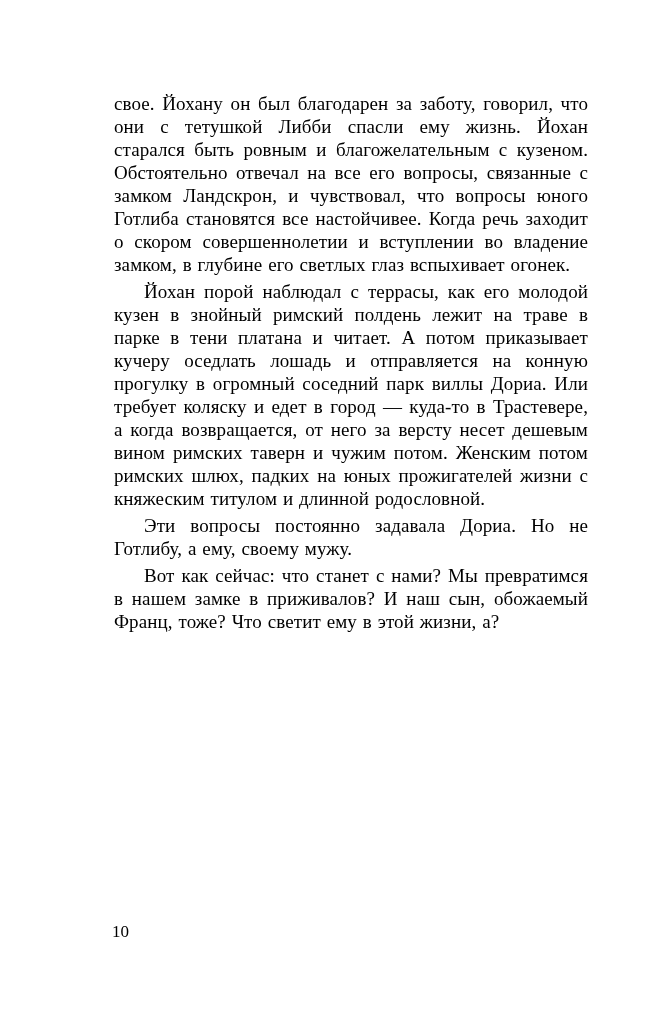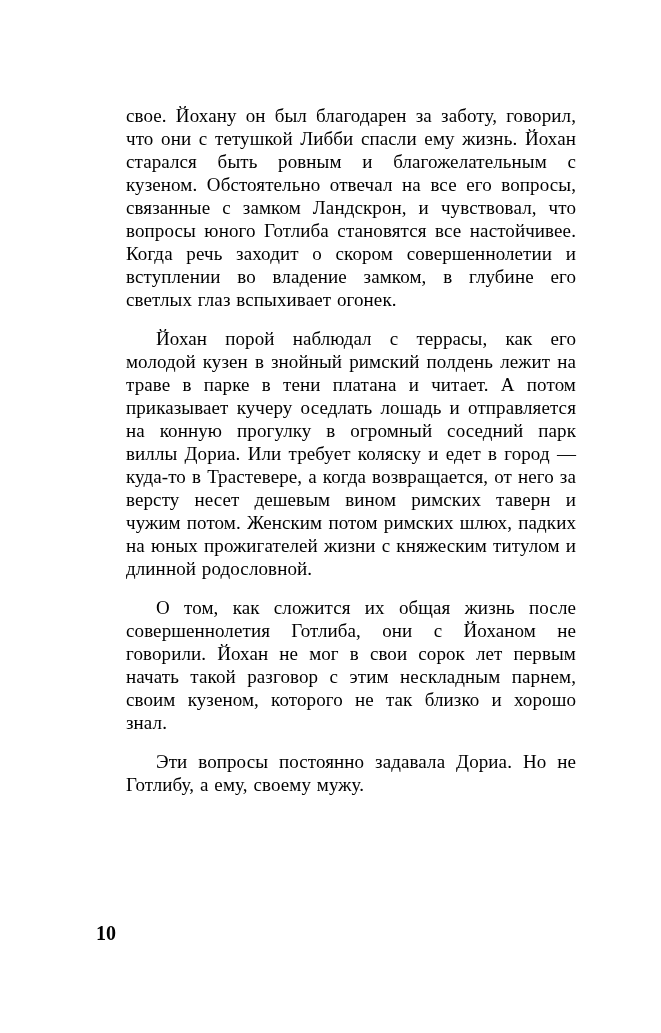--- a/index.html
+++ b/index.html
@@ -16,44 +16,44 @@
     font-family: "Liberation Serif", "DejaVu Serif", serif;
     color: #000000;
   }
   .text-block {
     position: absolute;
     left: 110px;
     top: 88px;
     width: 482px;
   }
   .text-block p {
-    margin: 16px;
+    margin: 4px;
     font-size: 19px;
     line-height: 23px;
     text-align: justify;
     text-indent: 30px;
     letter-spacing: 0.1px;
     word-spacing: 1px;
   }
   .text-block p.no-indent {
     text-indent: 0;
   }
   .page-number {
     position: absolute;
-    left: 96px;
+    left: 112px;
     top: 922px;
     font-family: "Liberation Serif", "DejaVu Serif", serif;
-    font-size: 20px;
-    font-weight: bold;
+    font-size: 17px;
+    font-weight: normal;
   }
 </style>
 </head>
 <body>
 
 <div class="book-page">
   <div class="text-block">
     <p class="no-indent">свое. Йохану он был благодарен за заботу, говорил, что они с тетушкой Либби спасли ему жизнь. Йохан старался быть ровным и благожелательным с кузеном. Обстоятельно отвечал на все его вопросы, связанные с замком Ландскрон, и чувствовал, что вопросы юного Готлиба становятся все настойчивее. Когда речь заходит о скором совершеннолетии и вступлении во владение замком, в глубине его светлых глаз вспыхивает огонек.</p>
     <p>Йохан порой наблюдал с террасы, как его молодой кузен в знойный римский полдень лежит на траве в парке в тени платана и читает. А потом приказывает кучеру оседлать лошадь и отправляется на конную прогулку в огромный соседний парк виллы Дориа. Или требует коляску и едет в город — куда-то в Трастевере, а когда возвращается, от него за версту несет дешевым вином римских таверн и чужим потом. Женским потом римских шлюх, падких на юных прожигателей жизни с княжеским титулом и длинной родословной.</p>
-    <p>О том, как сложится их общая жизнь после совершеннолетия Готлиба, они с Йоханом не говорили. Йохан не мог в свои сорок лет первым начать такой разговор с этим нескладным парнем, своим кузеном, которого не так близко и хорошо знал.</p>
     <p>Эти вопросы постоянно задавала Дориа. Но не Готлибу, а ему, своему мужу.</p>
+    <p>Вот как сейчас: что станет с нами? Мы превратимся в нашем замке в приживалов? И наш сын, обожаемый Франц, тоже? Что светит ему в этой жизни, а?</p>
   </div>
   <div class="page-number">10</div>
 </div>
 
 </body></html>

